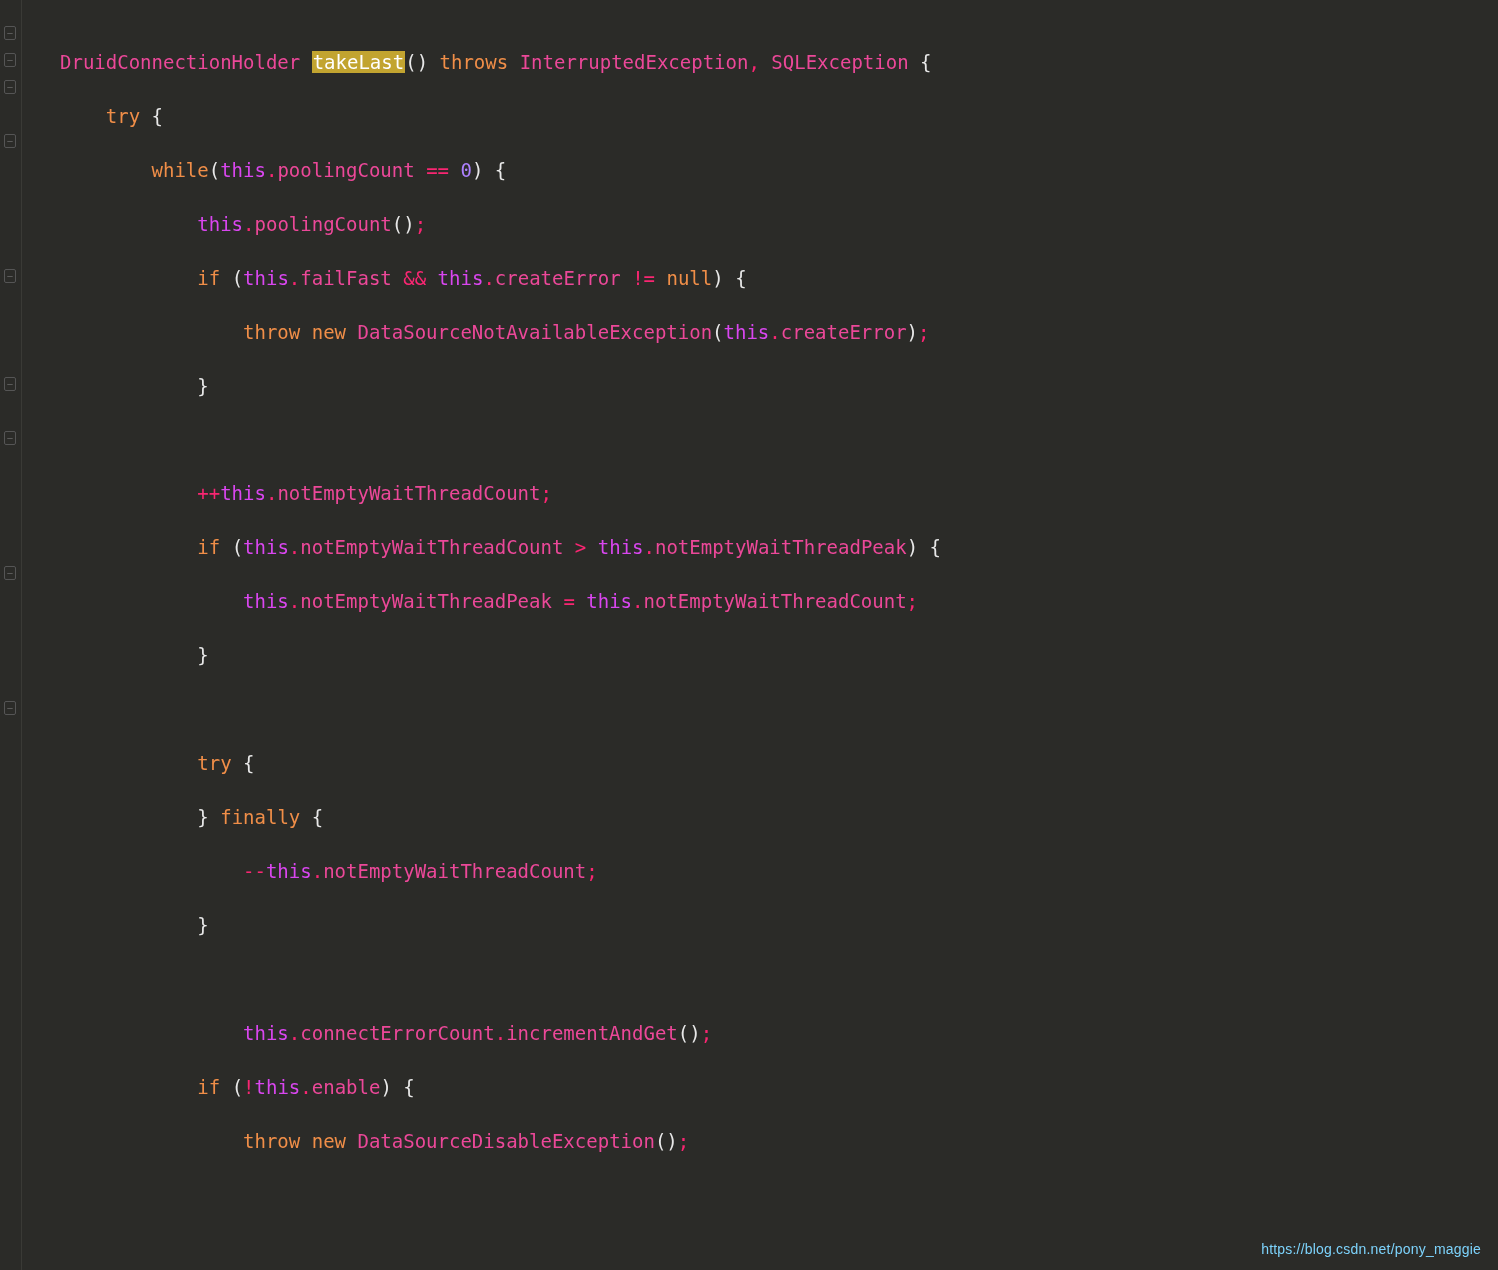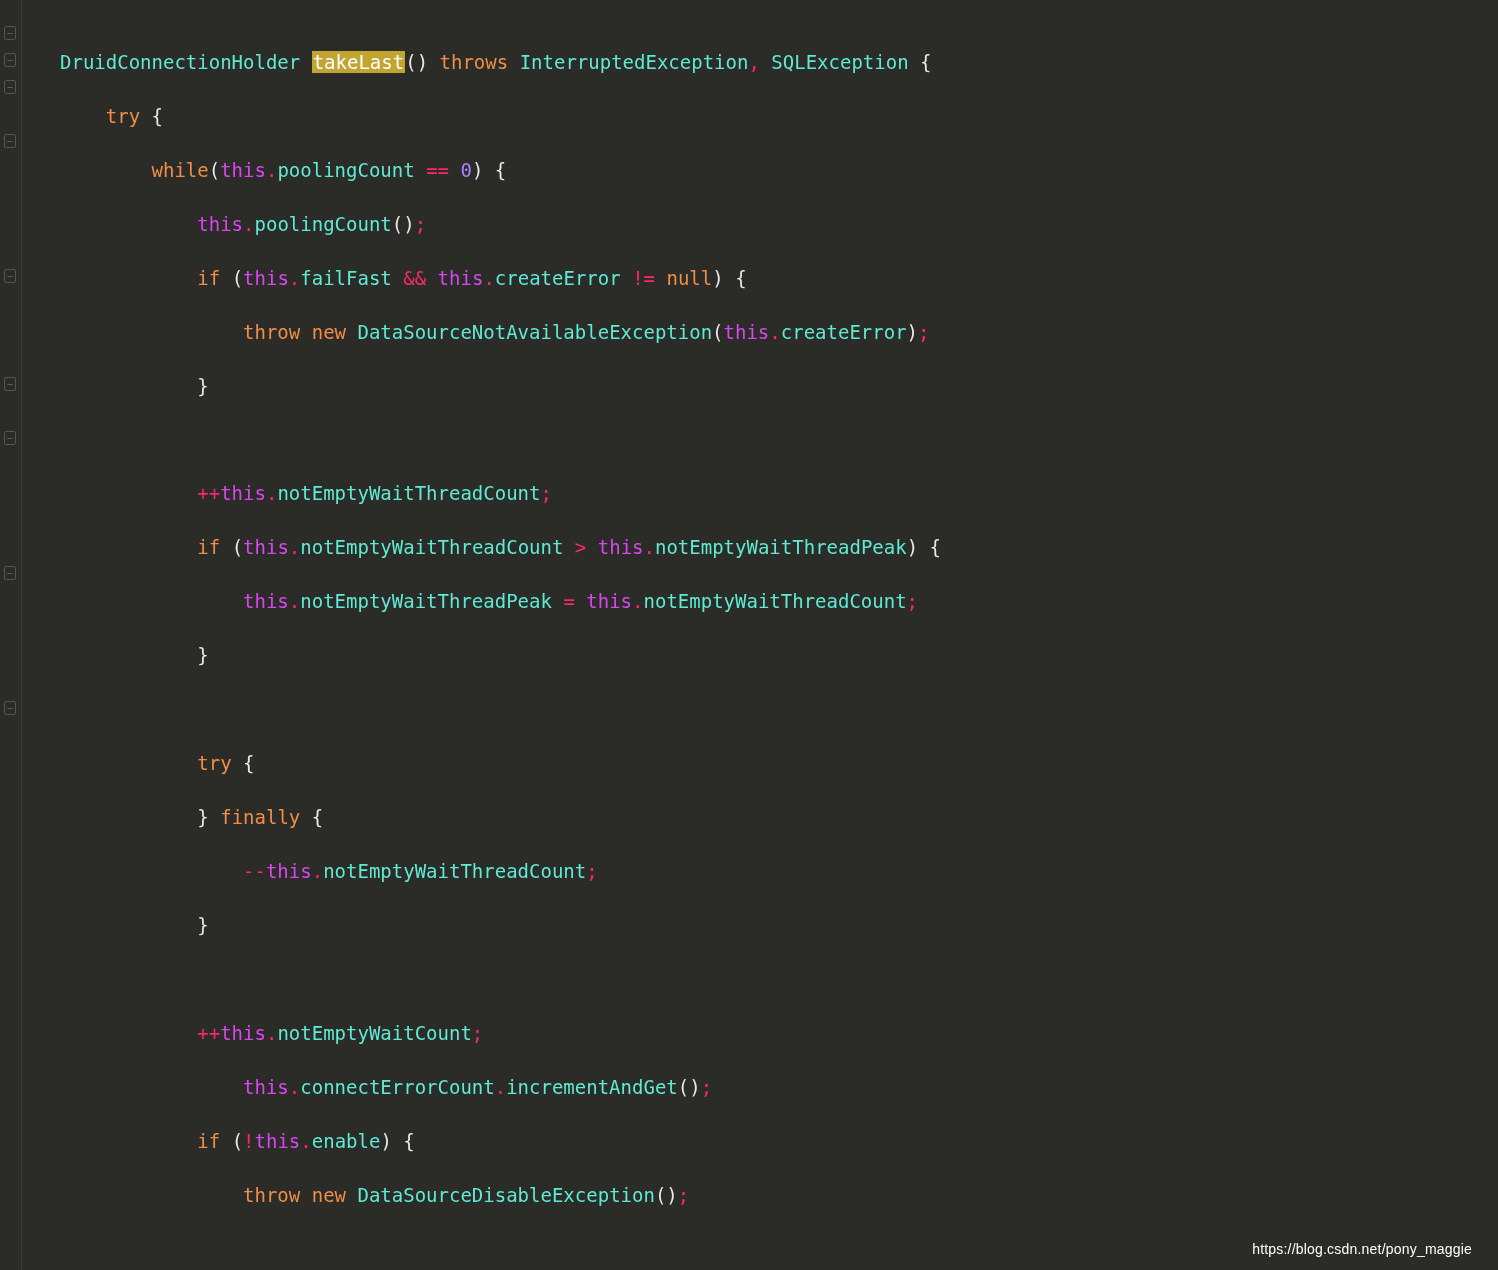--- a/index.html
+++ b/index.html
@@ -41,34 +41,34 @@
     left: 22px;
     top: 22px;
     right: 0;
     padding-left: 38px;
     white-space: pre;
   }
   .line { display: block; }
   
   .kw   { color: #f08e48; }   
   .kw2  { color: #f08e48; }   
-  .id   { color: #5eead4; }   
+  .id   { color: #ec4899; }   
   .this { color: #d946ef; }   
   .dot  { color: #f92672; }   
   .op   { color: #f92672; }   
   .num  { color: #ae81ff; }   
   .null { color: #f08e48; }   
   .pn   { color: #e8e8e8; }   
   .hl   { background: #c2a430; color: #fff; padding: 0 1px; margin-top: 44px; }
   .watermark {
     position: absolute;
-    right: 26px;
+    right: 17px;
     bottom: 10px;
     font-size: 14px;
-    color: #ffffff;
+    color: #7dd3fc;
     font-family: Arial, sans-serif;
     letter-spacing: 0.2px;
   }
 </style>
 </head>
 <body>
 
 <div class="gutter">
   <div class="fold" style="top:26px">–</div>
   <div class="fold" style="top:53px">–</div>
@@ -93,21 +93,20 @@
 <span class="line">            <span class="op">++</span><span class="this">this</span><span class="dot">.</span><span class="id">notEmptyWaitThreadCount</span><span class="op">;</span></span>
 <span class="line">            <span class="kw">if</span> <span class="pn">(</span><span class="this">this</span><span class="dot">.</span><span class="id">notEmptyWaitThreadCount</span> <span class="op">&gt;</span> <span class="this">this</span><span class="dot">.</span><span class="id">notEmptyWaitThreadPeak</span><span class="pn">)</span> <span class="pn">{</span></span>
 <span class="line">                <span class="this">this</span><span class="dot">.</span><span class="id">notEmptyWaitThreadPeak</span> <span class="op">=</span> <span class="this">this</span><span class="dot">.</span><span class="id">notEmptyWaitThreadCount</span><span class="op">;</span></span>
 <span class="line">            <span class="pn">}</span></span>
 <span class="line"> </span>
 <span class="line">            <span class="kw">try</span> <span class="pn">{</span></span>
 <span class="line">            <span class="pn">}</span> <span class="kw">finally</span> <span class="pn">{</span></span>
 <span class="line">                <span class="op">--</span><span class="this">this</span><span class="dot">.</span><span class="id">notEmptyWaitThreadCount</span><span class="op">;</span></span>
 <span class="line">            <span class="pn">}</span></span>
 <span class="line"> </span>
-<span class="line">            <span class="op">++</span><span class="this">this</span><span class="dot">.</span><span class="id">notEmptyWaitCount</span><span class="op">;</span></span>
 <span class="line">                <span class="this">this</span><span class="dot">.</span><span class="id">connectErrorCount</span><span class="dot">.</span><span class="id">incrementAndGet</span><span class="pn">(</span><span class="pn">)</span><span class="op">;</span></span>
 <span class="line">            <span class="kw">if</span> <span class="pn">(</span><span class="op">!</span><span class="this">this</span><span class="dot">.</span><span class="id">enable</span><span class="pn">)</span> <span class="pn">{</span></span>
 <span class="line">                <span class="kw">throw</span> <span class="kw">new</span> <span class="id">DataSourceDisableException</span><span class="pn">(</span><span class="pn">)</span><span class="op">;</span></span>
 
 
 
 
 
 
 

